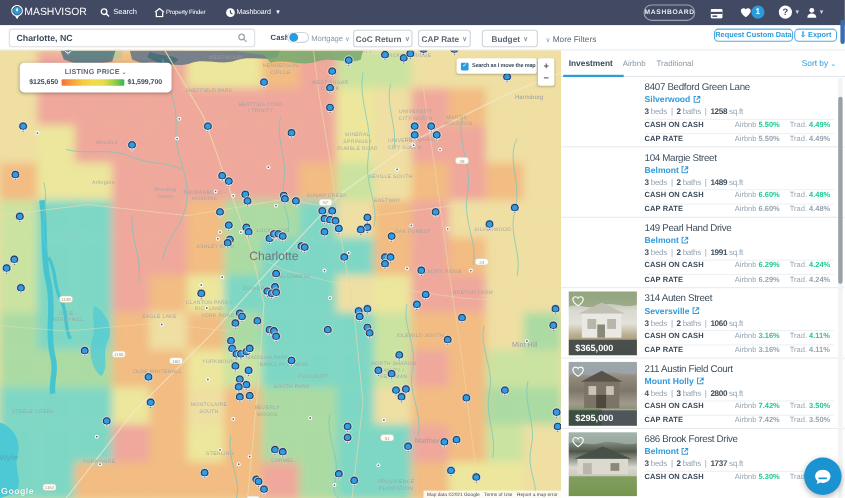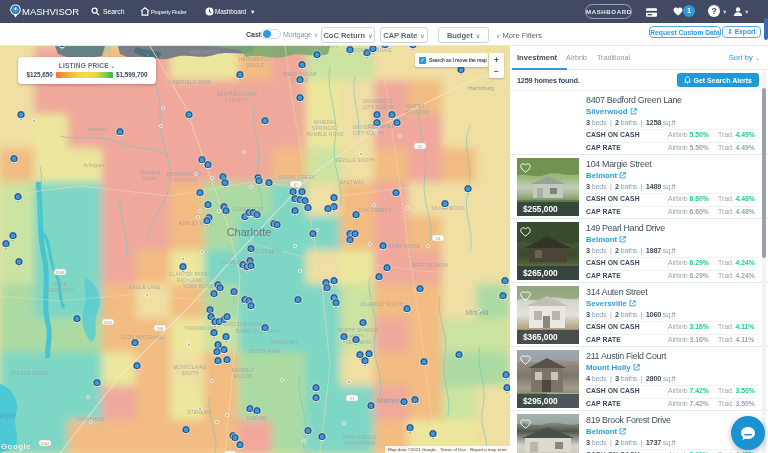--- a/index.html
+++ b/index.html
@@ -88,20 +88,27 @@
   <div class="abs" style="left:683px;top:5px;width:12px;height:12px;border-radius:50%;background:#2b9bdc;color:#fff;font-size:7.5px;font-weight:bold;text-align:center;line-height:12px">1</div>
   <div class="abs" style="left:708px;top:5px;width:12px;height:12px;border-radius:50%;background:#fff;color:#424a63;font-size:8.5px;font-weight:bold;text-align:center;line-height:12px">?</div>
   <span class="abs" style="left:722px;top:9px;font-size:5.5px;color:#cfd3dd">▼</span>
   <svg class="abs" style="left:733px;top:6px" width="10" height="11" viewBox="0 0 11 11">
       <circle cx="5.5" cy="3.2" r="2.4" fill="#fff"></circle>
       <path d="M1 10.5 C1 7.5 3 6.3 5.5 6.3 C8 6.3 10 7.5 10 10.5 Z" fill="#fff"></path>
     </svg>
   <span class="abs" style="left:744px;top:9px;font-size:5.5px;color:#cfd3dd">▼</span>
 </div>
 <div id="tbar">
+  <div id="searchbox">
+      <b>Charlotte, NC</b>
+    <svg width="9" height="9" viewBox="0 0 10 10">
+        <circle cx="4" cy="4" r="2.8" fill="none" stroke="#98a4b0" stroke-width="1.3"></circle>
+        <line x1="6.2" y1="6.2" x2="9" y2="9" stroke="#98a4b0" stroke-width="1.3"></line>
+      </svg>
+  </div>
   <div style="position:absolute;left:246px;top:8px;font-size:7px;font-weight:bold;color:#3b4a5a">Cash</div>
   <div style="position:absolute;left:261px;top:6px;width:20px;height:10px;border:1px solid #ccd4dc;border-radius:5px;background:#fff">
     <div style="position:absolute;left:0px;top:-1px;width:10px;height:10px;border-radius:50%;background:#2b9bdc;border:1px solid #fff"></div>
   </div>
   <div style="position:absolute;left:283px;top:8px;font-size:7px;letter-spacing:-0.1px;color:#8a98a6">Mortgage <span style="font-size:6px">∨</span></div>
   <div class="drop" style="left:321px;width:54px">CoC Return<span class="car">∨</span></div>
   <div class="drop" style="left:380px;width:48px">CAP Rate<span class="car">∨</span></div>
   <div class="drop" style="left:438px;width:51px">Budget<span class="car">∨</span></div>
   <div style="position:absolute;left:496px;top:8px;font-size:7.5px;color:#5a6672;white-space:nowrap"><span style="font-size:6px;color:#8a98a6">∨</span> More Filters</div>
   <div class="bluebtn" style="left:649px;width:72px">Request Custom Data</div>
@@ -747,27 +754,20 @@
     </div>
 </div>
 <div id="panel">
   <div id="tabs">
     <div class="tab on" style="margin-left:7px">Investment</div>
     <div class="tab" style="margin-left:9px">Airbnb</div>
     <div class="tab" style="margin-left:10px">Traditional</div>
     <div id="underl"></div>
     <div id="sortby">Sort by <span style="font-size:6px">⌄</span></div>
   </div>
-  <div id="found">
-      <b>1259 homes found.</b>
-    <div id="alertbtn"><svg width="7" height="8" viewBox="0 0 10 11">
-          <path d="M5 1 C3 1 2 2.5 2 4.5 L2 7 L1 8.5 L9 8.5 L8 7 L8 4.5 C8 2.5 7 1 5 1 Z" fill="none" stroke="#fff" stroke-width="1.2"></path>
-          <circle cx="5" cy="9.8" r="1" fill="#fff"></circle>
-        </svg>Get Search Alerts</div>
-  </div>
   <div id="cards">
       <div class="card">
   <div class="tit">8407 Bedford Green Lane</div>
   <div class="hood">Silverwood <svg width="7" height="7" viewBox="0 0 10 10" style="vertical-align:-1px">
             <path d="M4 1 H1.5 V8.5 H8.5 V6" fill="none" stroke="#2f9bdb" stroke-width="1.3"></path>
             <path d="M5.5 1 H9 V4.5 M9 1 L4.5 5.5" fill="none" stroke="#2f9bdb" stroke-width="1.3"></path>
           </svg></div>
   <div class="bb"><b>3</b> beds&nbsp; |&nbsp; <b>2</b> baths&nbsp; |&nbsp; <b>1258</b> sq.ft</div>
   <div class="sep" style="top:38px"></div>
   <div class="srow" style="top:40px">
@@ -776,73 +776,46 @@
           <span class="g2">Trad. <span class="grn">4.49%</span></span>
         </div>
   <div class="sep" style="top:51px"></div>
   <div class="srow" style="top:53px">
           <span class="lab">CAP RATE</span>
           <span class="g1">Airbnb <span class="gry" style="font-weight:bold">5.50%</span></span>
           <span class="g2">Trad. <span class="gry" style="font-weight:bold">4.49%</span></span>
         </div>
 </div>
       <div class="card">
-  <div class="ph" style="background:linear-gradient(180deg,#8bab6d 0%,#9cba7c 35%,#c2cbb6 50%,#a9b896 62%,#63823f 80%,#567437 100%)">
-          <svg width="62" height="58" viewBox="0 0 62 58" style="position:absolute;left:0;top:0">
-            <path d="M0,0 H62 V16 C50,20 40,12 28,17 C16,21 8,14 0,18 Z" fill="#6d904f" opacity="0.9"></path>
-            <rect x="16" y="26" width="30" height="14" fill="#c3cabe"></rect>
-            <path d="M14,26 L31,18 L48,26 Z" fill="#9aa195"></path>
-            <rect x="20" y="30" width="6" height="10" fill="#a8afa3"></rect>
-            <rect x="33" y="30" width="7" height="6" fill="#7c8378"></rect>
-            <path d="M0,42 H62 V58 H0 Z" fill="#567939" opacity="0.85"></path>
-          </svg>
-          <div class="hart"><svg width="11" height="10" viewBox="0 0 12 11">
-              <path d="M6 10 C2.5 7.5 0.8 5.6 0.8 3.6 C0.8 2 2 0.8 3.5 0.8 C4.6 0.8 5.5 1.4 6 2.3 C6.5 1.4 7.4 0.8 8.5 0.8 C10 0.8 11.2 2 11.2 3.6 C11.2 5.6 9.5 7.5 6 10 Z" fill="none" stroke="#fff" stroke-width="1.1"></path>
-            </svg></div>
-          <div class="price">$255,000</div>
-        </div>
   <div class="tit">104 Margie Street</div>
   <div class="hood">Belmont <svg width="7" height="7" viewBox="0 0 10 10" style="vertical-align:-1px">
             <path d="M4 1 H1.5 V8.5 H8.5 V6" fill="none" stroke="#2f9bdb" stroke-width="1.3"></path>
             <path d="M5.5 1 H9 V4.5 M9 1 L4.5 5.5" fill="none" stroke="#2f9bdb" stroke-width="1.3"></path>
           </svg></div>
   <div class="bb"><b>3</b> beds&nbsp; |&nbsp; <b>2</b> baths&nbsp; |&nbsp; <b>1489</b> sq.ft</div>
   <div class="sep" style="top:38px"></div>
   <div class="srow" style="top:40px">
           <span class="lab">CASH ON CASH</span>
           <span class="g1">Airbnb <span class="grn">6.60%</span></span>
           <span class="g2">Trad. <span class="grn">4.48%</span></span>
         </div>
   <div class="sep" style="top:51px"></div>
   <div class="srow" style="top:53px">
           <span class="lab">CAP RATE</span>
           <span class="g1">Airbnb <span class="gry" style="font-weight:bold">6.60%</span></span>
           <span class="g2">Trad. <span class="gry" style="font-weight:bold">4.48%</span></span>
         </div>
 </div>
       <div class="card">
-  <div class="ph" style="background:linear-gradient(180deg,#55683f 0%,#49593a 30%,#3c4a31 55%,#56603c 75%,#6b744a 100%)">
-          <svg width="62" height="58" viewBox="0 0 62 58" style="position:absolute;left:0;top:0">
-            <path d="M0,0 H62 V20 C48,26 38,14 26,20 C14,25 6,16 0,21 Z" fill="#364a2b" opacity="0.9"></path>
-            <rect x="12" y="24" width="38" height="16" fill="#4a4436"></rect>
-            <path d="M8,26 L30,14 L54,26 Z" fill="#353328"></path>
-            <rect x="18" y="28" width="7" height="8" fill="#6b6450"></rect>
-            <path d="M0,42 H62 V58 H0 Z" fill="#5a6b3f" opacity="0.75"></path>
-          </svg>
-          <div class="hart"><svg width="11" height="10" viewBox="0 0 12 11">
-              <path d="M6 10 C2.5 7.5 0.8 5.6 0.8 3.6 C0.8 2 2 0.8 3.5 0.8 C4.6 0.8 5.5 1.4 6 2.3 C6.5 1.4 7.4 0.8 8.5 0.8 C10 0.8 11.2 2 11.2 3.6 C11.2 5.6 9.5 7.5 6 10 Z" fill="none" stroke="#fff" stroke-width="1.1"></path>
-            </svg></div>
-          <div class="price">$265,000</div>
-        </div>
   <div class="tit">149 Pearl Hand Drive</div>
   <div class="hood">Belmont <svg width="7" height="7" viewBox="0 0 10 10" style="vertical-align:-1px">
             <path d="M4 1 H1.5 V8.5 H8.5 V6" fill="none" stroke="#2f9bdb" stroke-width="1.3"></path>
             <path d="M5.5 1 H9 V4.5 M9 1 L4.5 5.5" fill="none" stroke="#2f9bdb" stroke-width="1.3"></path>
           </svg></div>
-  <div class="bb"><b>3</b> beds&nbsp; |&nbsp; <b>2</b> baths&nbsp; |&nbsp; <b>1987</b> sq.ft</div>
+  <div class="bb"><b>3</b> beds&nbsp; |&nbsp; <b>2</b> baths&nbsp; |&nbsp; <b>1991</b> sq.ft</div>
   <div class="sep" style="top:38px"></div>
   <div class="srow" style="top:40px">
           <span class="lab">CASH ON CASH</span>
           <span class="g1">Airbnb <span class="grn">6.29%</span></span>
           <span class="g2">Trad. <span class="grn">4.24%</span></span>
         </div>
   <div class="sep" style="top:51px"></div>
   <div class="srow" style="top:53px">
           <span class="lab">CAP RATE</span>
           <span class="g1">Airbnb <span class="gry" style="font-weight:bold">6.29%</span></span>
@@ -927,21 +900,21 @@
             <rect x="8" y="24" width="46" height="14" fill="#dcdace"></rect>
             <path d="M5,24 L31,13 L57,24 Z" fill="#49504a"></path>
             <rect x="13" y="28" width="8" height="10" fill="#b9b7ab"></rect>
             <rect x="38" y="28" width="8" height="7" fill="#8a8878"></rect>
             <path d="M0,40 H62 V58 H0 Z" fill="#76974f" opacity="0.85"></path>
           </svg>
           <div class="hart"><svg width="11" height="10" viewBox="0 0 12 11">
               <path d="M6 10 C2.5 7.5 0.8 5.6 0.8 3.6 C0.8 2 2 0.8 3.5 0.8 C4.6 0.8 5.5 1.4 6 2.3 C6.5 1.4 7.4 0.8 8.5 0.8 C10 0.8 11.2 2 11.2 3.6 C11.2 5.6 9.5 7.5 6 10 Z" fill="none" stroke="#fff" stroke-width="1.1"></path>
             </svg></div>
         </div>
-  <div class="tit">819 Brook Forest Drive</div>
+  <div class="tit">686 Brook Forest Drive</div>
   <div class="hood">Belmont <svg width="7" height="7" viewBox="0 0 10 10" style="vertical-align:-1px">
             <path d="M4 1 H1.5 V8.5 H8.5 V6" fill="none" stroke="#2f9bdb" stroke-width="1.3"></path>
             <path d="M5.5 1 H9 V4.5 M9 1 L4.5 5.5" fill="none" stroke="#2f9bdb" stroke-width="1.3"></path>
           </svg></div>
   <div class="bb"><b>3</b> beds&nbsp; |&nbsp; <b>2</b> baths&nbsp; |&nbsp; <b>1737</b> sq.ft</div>
   <div class="sep" style="top:38px"></div>
   <div class="srow" style="top:40px">
           <span class="lab">CASH ON CASH</span>
           <span class="g1">Airbnb <span class="grn">5.30%</span></span>
           <span class="g2">Trad. <span class="grn">4.45%</span></span>

